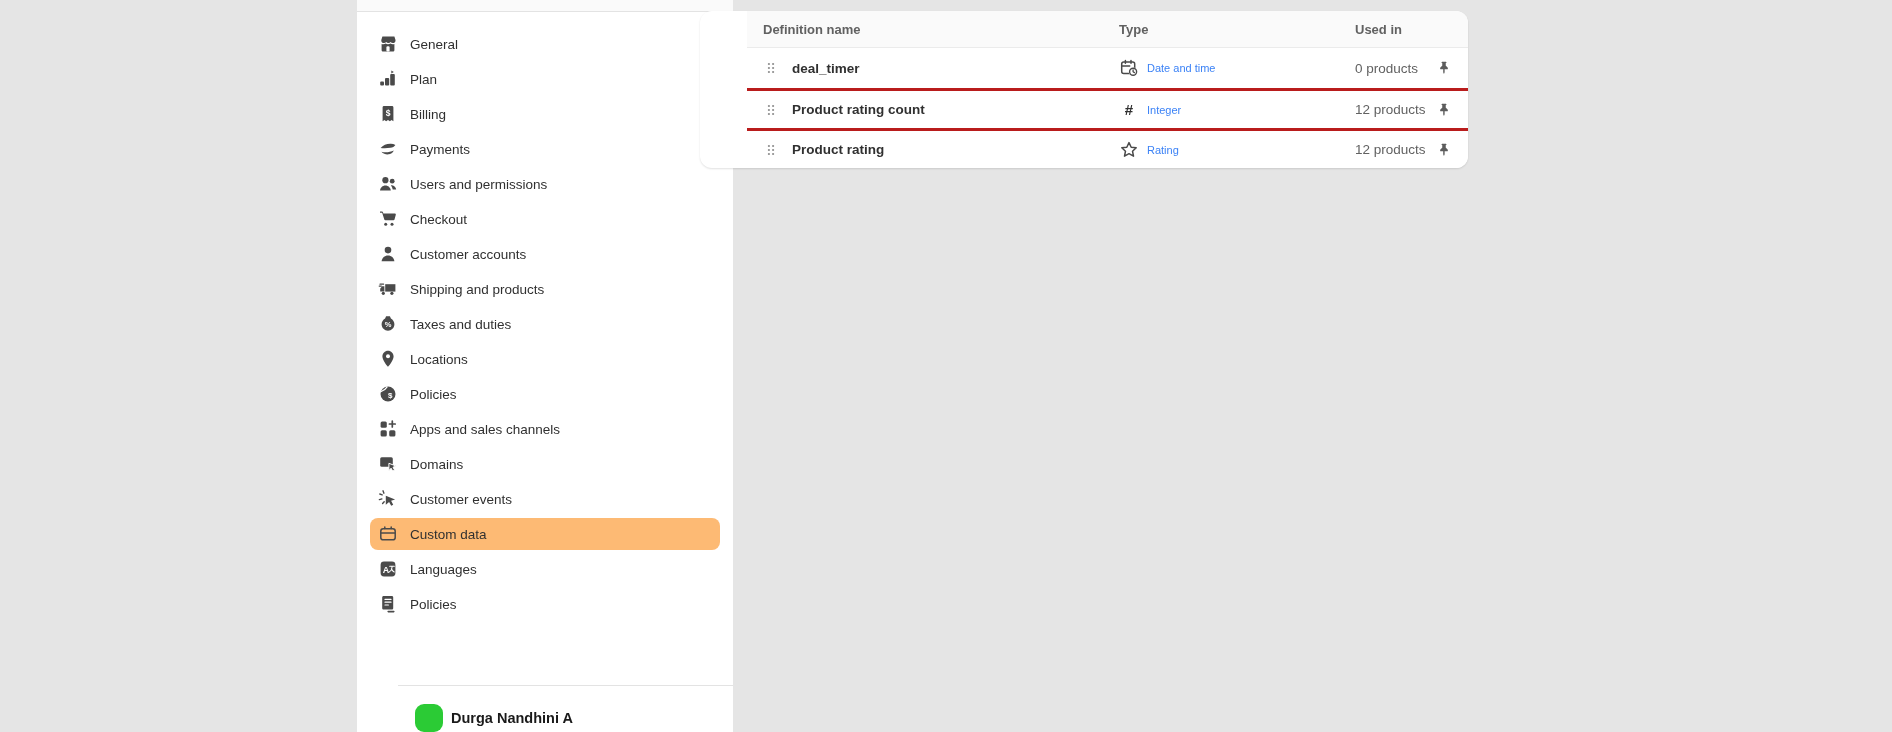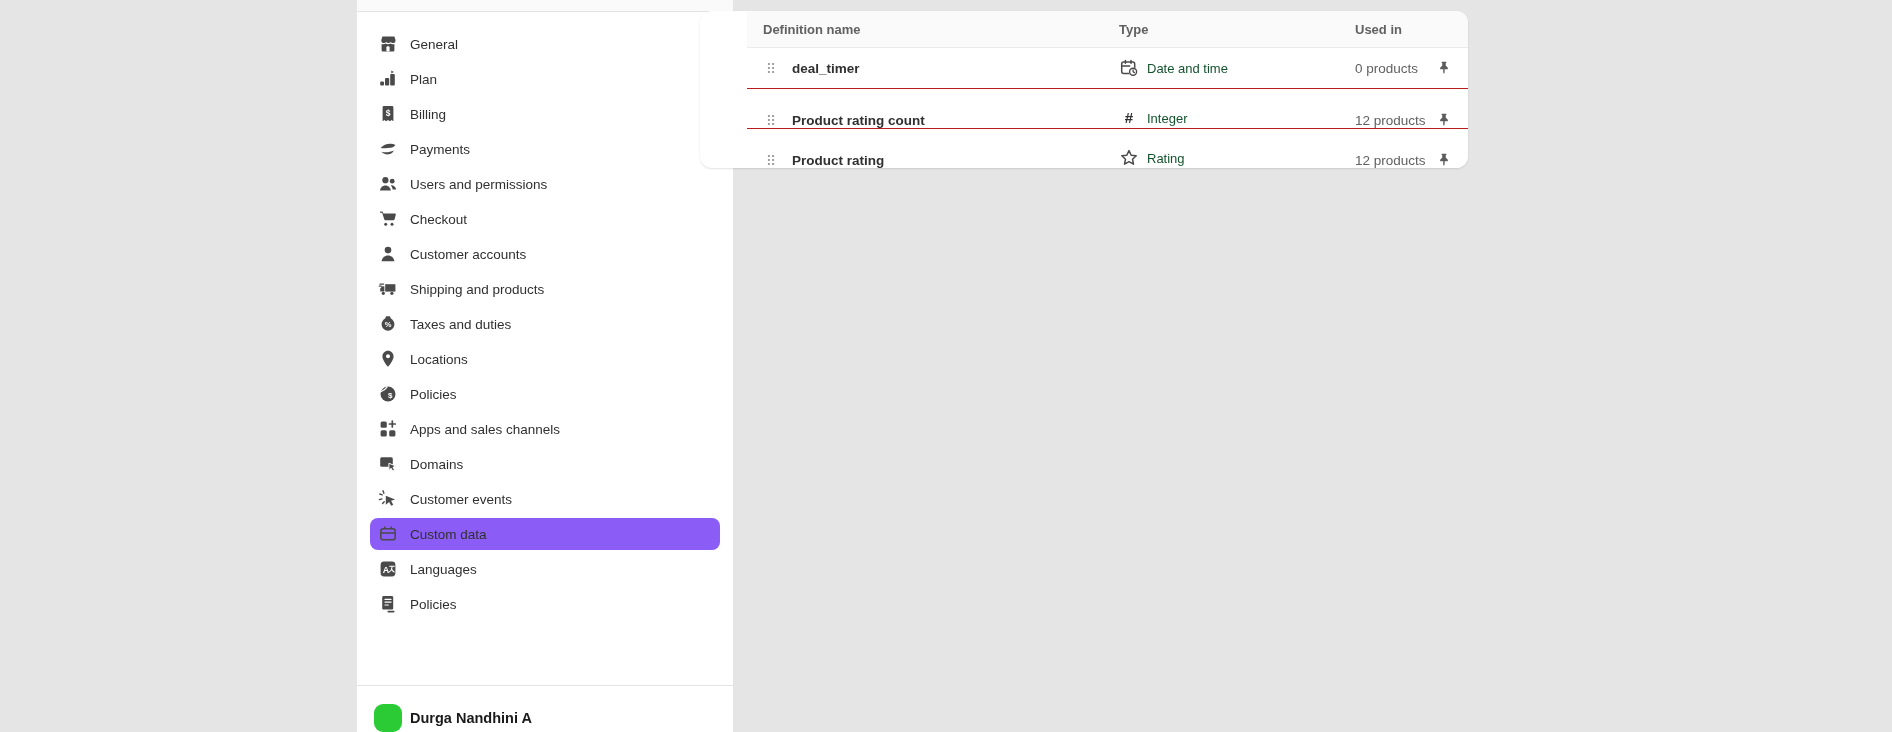--- a/index.html
+++ b/index.html
@@ -16,54 +16,54 @@
   .sidebar {
     position:absolute; left:357px; top:0; width:376px; height:732px;
     background:#ffffff; display:flex; flex-direction:column; overflow:hidden;
   }
   .sidebar-strip { height:12px; flex:none; background:#fafafa; border-bottom:1px solid #e3e3e3; }
   .nav { flex:1; padding:16px 13px 0; display:flex; flex-direction:column; gap:3px; overflow:hidden; }
   .nav-item {
     height:32px; flex:none; display:flex; align-items:center; gap:12px;
     padding:0 8px; border-radius:8px; cursor:pointer;
   }
-  .nav-item.selected { background:#8b5cf6; }
+  .nav-item.selected { background:#fdba74; }
   .nav-icon { width:20px; height:20px; flex:none; color:#4a4a4a; display:flex; align-items:center; justify-content:center; }
   .nav-icon svg { width:20px; height:20px; display:block; }
   .nav-label { font-size:13.5px; font-weight:500; color:#303030; white-space:nowrap; }
 
-  .sidebar-footer { flex:none; border-top:1px solid #e3e3e3; padding:18px 13px 0; }
+  .sidebar-footer { flex:none; border-top:1px solid #e3e3e3; padding:18px 13px 0;margin-left:41px; }
   .user-item { display:flex; align-items:center; gap:8px; padding-left:4px; cursor:pointer; }
   .avatar { width:28px; height:28px; border-radius:9px; flex:none; }
   .user-name { font-size:14.5px; font-weight:700; color:#1a1a1a; white-space:nowrap; }
 
   
   .card {
     position:absolute; left:700px; top:11px; width:768px;
     background:#ffffff; border-radius:12px;
     box-shadow:0 1px 2px rgba(0,0,0,.12);
     overflow:hidden;
     padding-left:47px;
   }
   .t-head {
     display:flex; align-items:center; height:37px; background:#fafafa;
     border-bottom:1px solid #ebebeb; padding:0 16px;
     font-size:13px; font-weight:600; color:#616161;
   }
   .t-row { display:flex; align-items:center; height:40px; padding:0 16px; background:#fff; }
-  .t-row + .t-row { border-top:1px solid #b91c1c;align-items:flex-end; }
+  .t-row + .t-row { border-top:3px solid #b91c1c; }
   .col-name { width:356px; flex:none; display:flex; align-items:center; gap:13px; }
   .col-type { width:236px; flex:none; display:flex; align-items:center; gap:8px; }
   .col-used { flex:1; display:flex; align-items:center; justify-content:space-between; }
   .drag { width:16px; height:16px; color:#8f8f8f; cursor:grab; flex:none; }
   .drag svg { width:16px; height:16px; display:block; }
   .row-name { font-size:13.5px; font-weight:600; color:#303030; cursor:pointer; }
   .type-ic { width:20px; height:20px; color:#4a4a4a; flex:none; }
   .type-ic svg { width:20px; height:20px; display:block; }
-  .type-label { font-size:13px; color:#14532d; }
+  .type-label { font-size:11px; color:#3b82f6; }
   .used-label { font-size:13.5px; color:#616161; }
   .pin { width:16px; height:16px; color:#5c5c5c; cursor:pointer; flex:none; }
   .pin svg { width:16px; height:16px; display:block; }
 </style>
 </head>
 <body>
 
 <div class="page">
 
   <aside class="sidebar">

